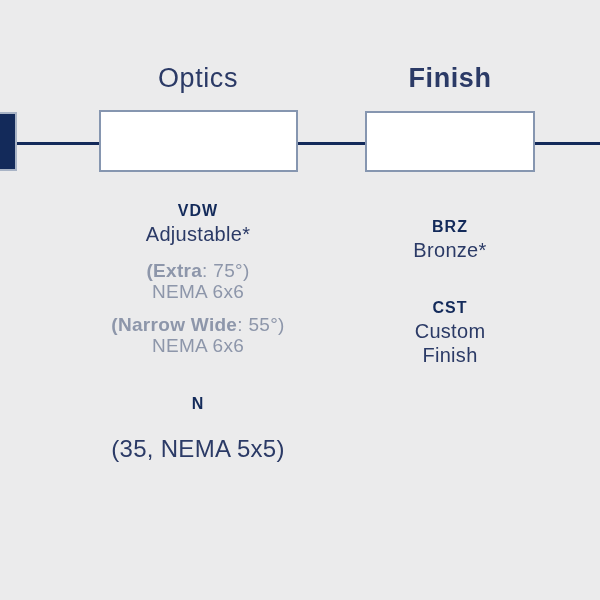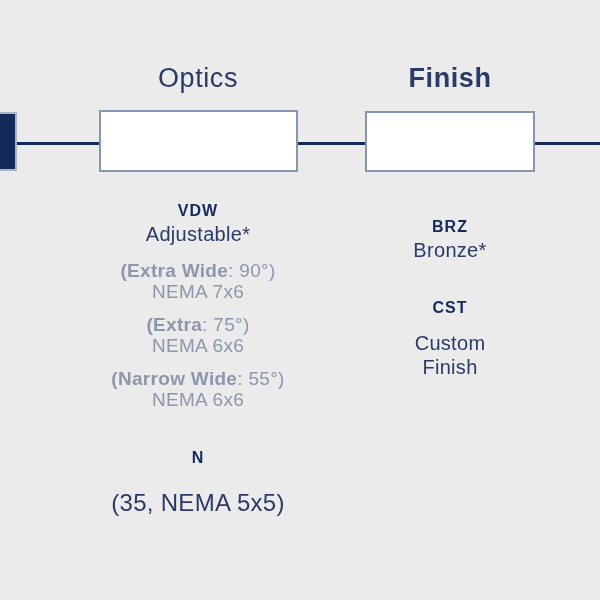--- a/index.html
+++ b/index.html
@@ -54,21 +54,21 @@
   .finish-col{left:350px;top:216px;width:200px;}
 
   .code{
     font-size:16px;line-height:22px;font-weight:700;
     letter-spacing:1px;color:var(--navy);
   }
   .name{
     font-size:20px;line-height:24px;letter-spacing:0.3px;
     color:var(--navy-text);
   }
-  .name-wrap{width:130px;margin:12px auto;}
+  .name-wrap{width:130px;margin:0 auto;}
 
   .variant{margin-top:14px;}
   .variant + .variant{margin-top:12px;}
   .variant-label{
     font-size:19px;line-height:21px;letter-spacing:0.3px;
     color:var(--muted);
   }
   .variant-label .bold{font-weight:700;}
   .variant-detail{
     font-size:19px;line-height:21px;letter-spacing:0.3px;
@@ -96,24 +96,20 @@
 
   <div class="code-box optics-box"></div>
   <div class="code-box finish-box"></div>
 
   <div class="option-col optics-col">
 
     <div>
       <div class="code">VDW</div>
       <div class="name">Adjustable*</div>
 
-      <div class="variant">
-        <div class="variant-label"><span class="bold">(Extra Wide</span><span>: 90°)</span></div>
-        <div class="variant-detail">NEMA 7x6</div>
-      </div>
 
       <div class="variant">
         <div class="variant-label"><span class="bold">(Extra</span><span>: 75°)</span></div>
         <div class="variant-detail">NEMA 6x6</div>
       </div>
 
       <div class="variant">
         <div class="variant-label"><span class="bold">(Narrow Wide</span><span>: 55°)</span></div>
         <div class="variant-detail">NEMA 6x6</div>
       </div>

